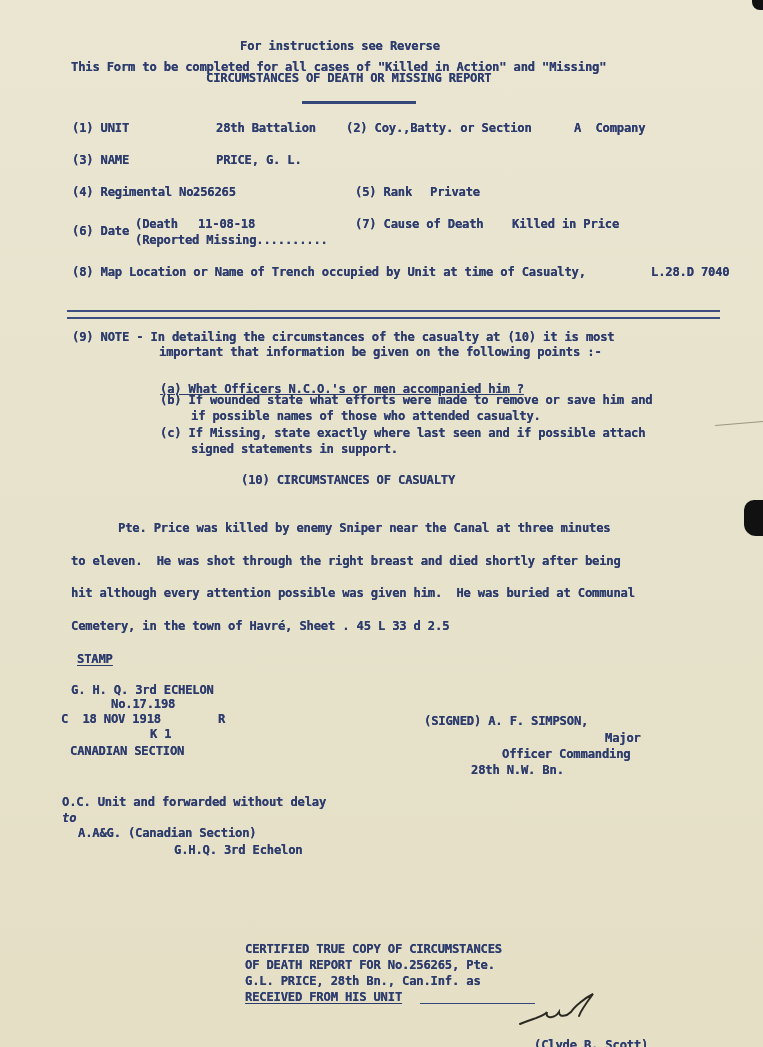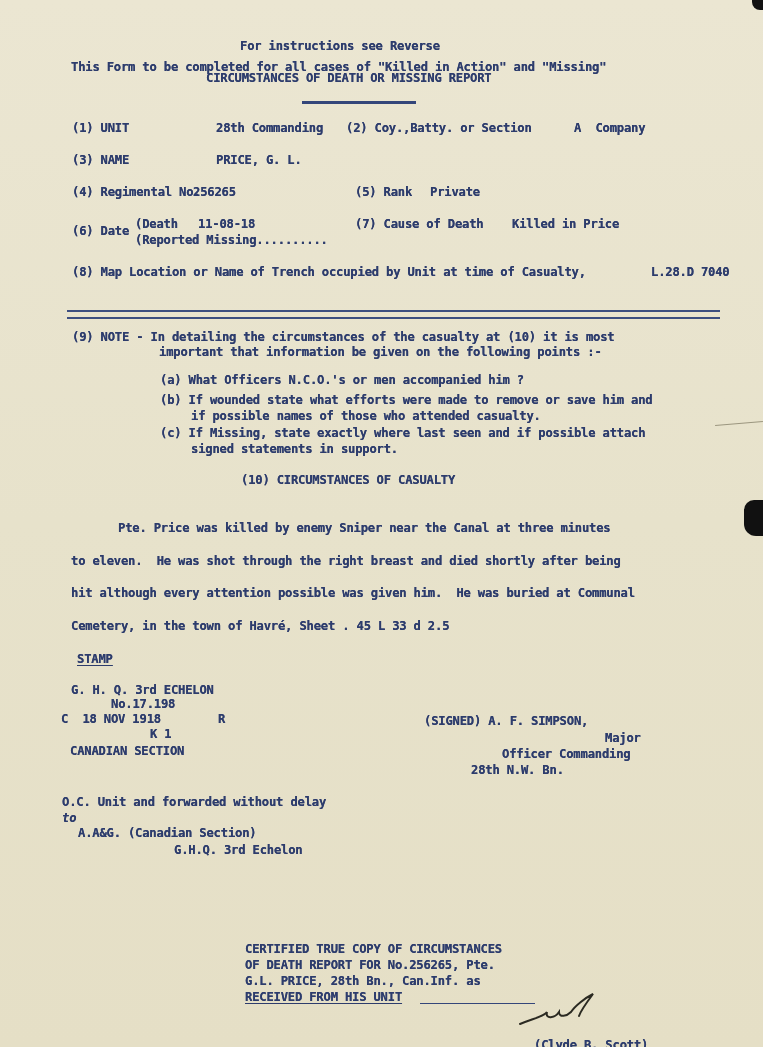--- a/index.html
+++ b/index.html
@@ -30,21 +30,21 @@
 <body>
 
 <div class="page">
 
   <div class="t" style="left:71px;top:24px;margin-top:36px;">This Form to be completed for all cases of "Killed in Action" and "Missing"</div>
   <div class="t" style="left:240px;top:39px;">For instructions see Reverse</div>
   <div class="t" style="left:206px;top:71px;">CIRCUMSTANCES OF DEATH OR MISSING REPORT</div>
   <div class="rule" style="left:302px;top:101px;width:114px;height:3px;"></div>
 
   <div class="t" style="left:72px;top:121px;">(1) UNIT</div>
-  <div class="t" style="left:216px;top:121px;">28th Commanding</div>
+  <div class="t" style="left:216px;top:121px;">28th Battalion</div>
   <div class="t" style="left:346px;top:121px;">(2) Coy.,Batty. or Section</div>
   <div class="t" style="left:574px;top:121px;">A  Company</div>
 
   <div class="t" style="left:72px;top:153px;">(3) NAME</div>
   <div class="t" style="left:216px;top:153px;">PRICE, G. L.</div>
 
   <div class="t" style="left:72px;top:185px;">(4) Regimental No.</div>
   <div class="t" style="left:193px;top:185px;">256265</div>
   <div class="t" style="left:355px;top:185px;">(5) Rank</div>
   <div class="t" style="left:430px;top:185px;">Private</div>
@@ -56,21 +56,21 @@
   <div class="t" style="left:355px;top:217px;">(7) Cause of Death</div>
   <div class="t" style="left:512px;top:217px;">Killed in Price</div>
 
   <div class="t" style="left:72px;top:265px;">(8) Map Location or Name of Trench occupied by Unit at time of Casualty,</div>
   <div class="t" style="left:651px;top:265px;">L.28.D 7040</div>
 
   <div class="dbl" style="top:310px;"></div>
 
   <div class="t" style="left:72px;top:330px;">(9) NOTE - In detailing the circumstances of the casualty at (10) it is most</div>
   <div class="t" style="left:159px;top:345px;">important that information be given on the following points :-</div>
-  <div class="t" style="left:160px;top:373px;">(a) What Officers N.C.O.'s or men accompanied him ?</div>
+  <div class="t" style="left:160px;top:382px;text-decoration:underline;">(a) What Officers N.C.O.'s or men accompanied him ?</div>
   <div class="t" style="left:160px;top:393px;">(b) If wounded state what efforts were made to remove or save him and</div>
   <div class="t" style="left:191px;top:409px;">if possible names of those who attended casualty.</div>
   <div class="t" style="left:160px;top:426px;">(c) If Missing, state exactly where last seen and if possible attach</div>
   <div class="t" style="left:191px;top:442px;">signed statements in support.</div>
 
   <div class="t" style="left:241px;top:473px;">(10) CIRCUMSTANCES OF CASUALTY</div>
 
   <div class="t" style="left:71px;top:554px;">to eleven.  He was shot through the right breast and died shortly after being</div>
   <div class="t" style="left:118px;top:521px;">Pte. Price was killed by enemy Sniper near the Canal at three minutes</div>
   <div class="t" style="left:71px;top:586px;">hit although every attention possible was given him.  He was buried at Communal</div>

